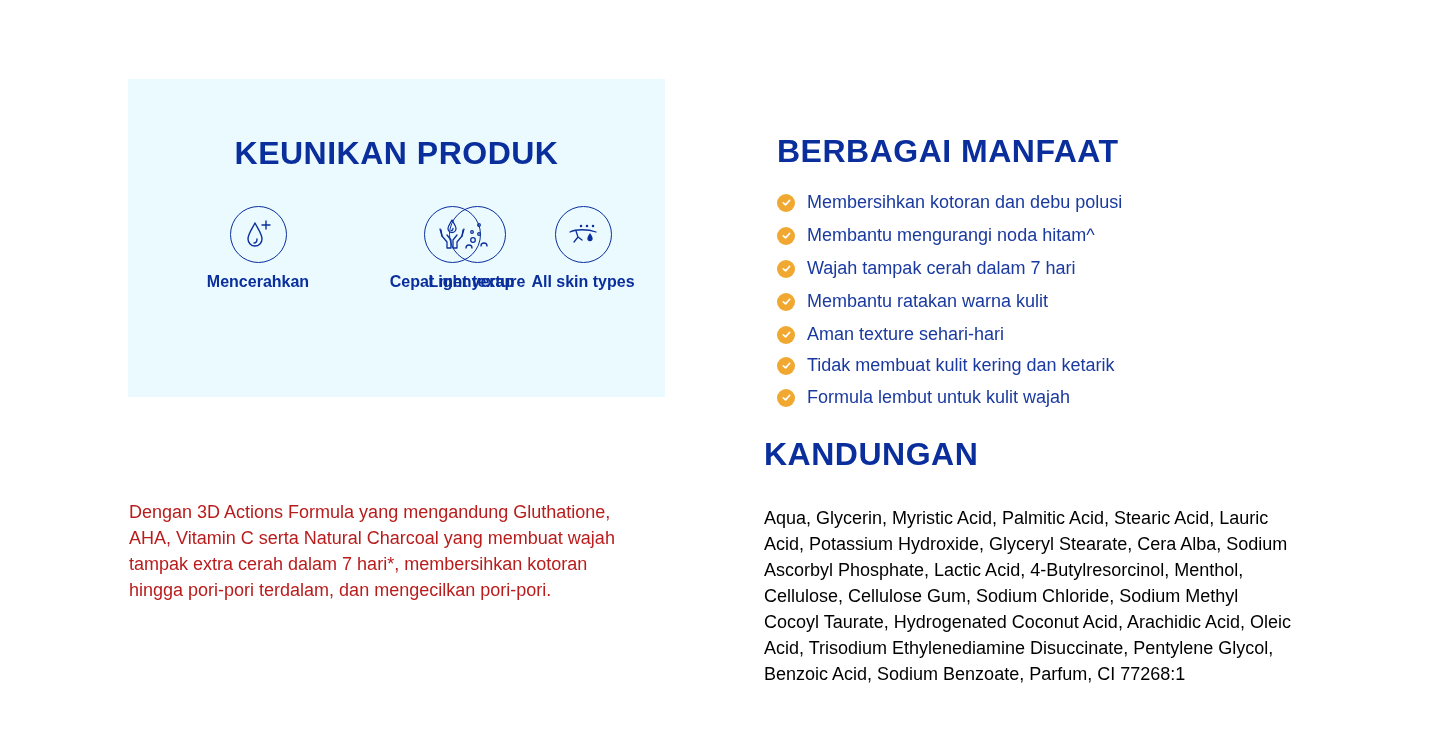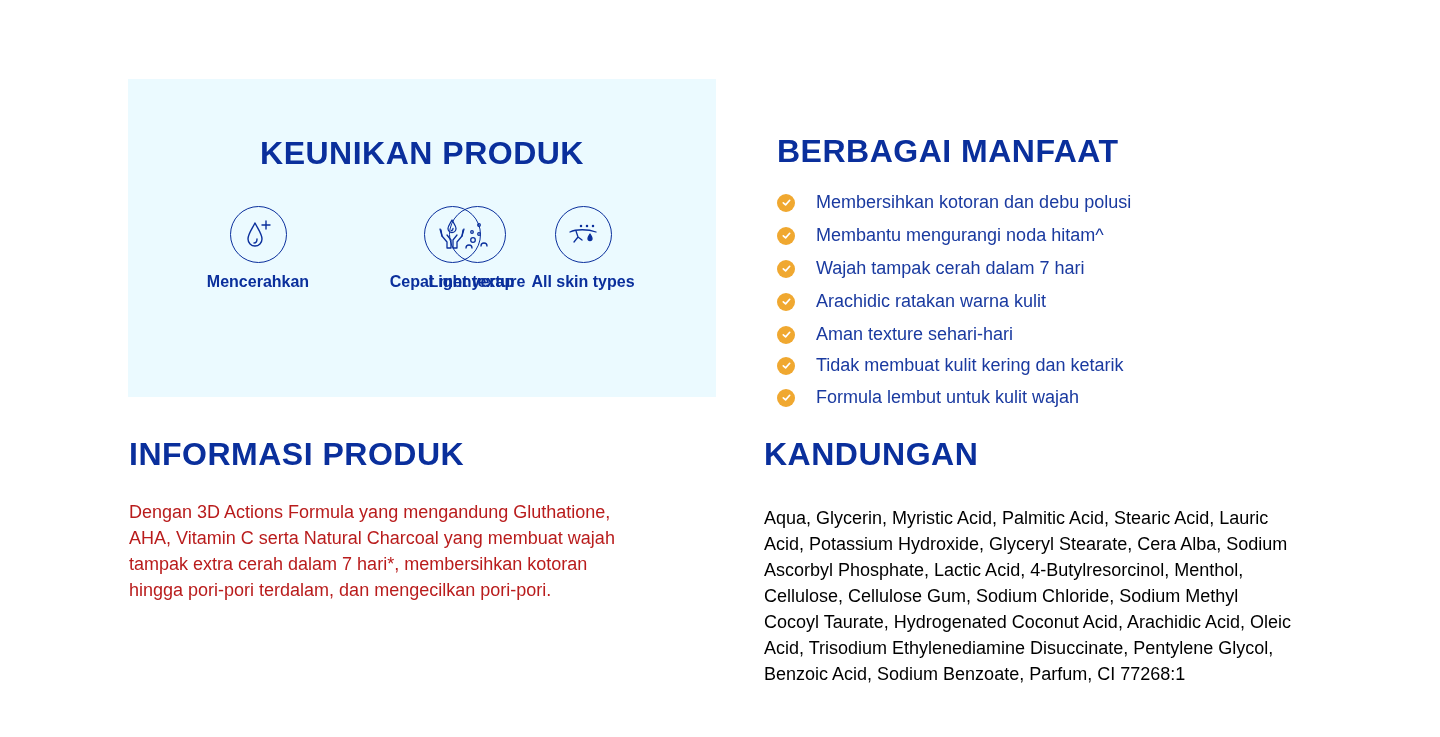--- a/index.html
+++ b/index.html
@@ -10,21 +10,21 @@
       overflow: hidden;
       font-family: "Liberation Sans", "DejaVu Sans", sans-serif;
       color: #1a3aa0;
     }
     .page { position: relative; width: 1440px; height: 737px; }
 
     
     .uniq-panel {
       position: absolute;
       left: 128px; top: 79px;
-      width: 588px; height: 318px;
+      width: 537px; height: 318px;
       background: #ebfaff;
     }
     .uniq-title {
       position: absolute;
       left: 0; right: 0; top: 56px;
       text-align: center;
       font-size: 32px;
       font-weight: 700;
       letter-spacing: 0.5px;
       color: #0a2f9c;
@@ -83,21 +83,21 @@
     }
     .check {
       width: 18px; height: 18px;
       border-radius: 50%;
       background: #f0a830;
       display: flex; align-items: center; justify-content: center;
       flex: 0 0 18px;
     }
     .check svg { width: 11px; height: 11px; }
     .benefit-text {
-      margin-left: 21px;
+      margin-left: 12px;
       font-size: 18px;
       color: #1a3aa0;
     }
 
     
     .info-title {
       position: absolute;
       left: 129px; top: 436px;
       font-size: 32px;
       font-weight: 700;
@@ -220,21 +220,21 @@
           </svg>
         </span>
       <span class="benefit-text">Wajah tampak cerah dalam 7 hari</span>
     </li>
     <li class="benefit-item" style="top:99px;">
       <span class="check">
           <svg viewBox="0 0 12 12" fill="none" stroke="#fff" stroke-width="1.8" stroke-linecap="round" stroke-linejoin="round">
             <path d="M2.5 6.3 L5 8.6 L9.5 3.6"></path>
           </svg>
         </span>
-      <span class="benefit-text">Arachidic ratakan warna kulit</span>
+      <span class="benefit-text">Membantu ratakan warna kulit</span>
     </li>
     <li class="benefit-item" style="top:132px;">
       <span class="check">
           <svg viewBox="0 0 12 12" fill="none" stroke="#fff" stroke-width="1.8" stroke-linecap="round" stroke-linejoin="round">
             <path d="M2.5 6.3 L5 8.6 L9.5 3.6"></path>
           </svg>
         </span>
       <span class="benefit-text">Aman texture sehari-hari</span>
     </li>
     <li class="benefit-item" style="top:163px;">
@@ -248,19 +248,18 @@
     <li class="benefit-item" style="top:195px;">
       <span class="check">
           <svg viewBox="0 0 12 12" fill="none" stroke="#fff" stroke-width="1.8" stroke-linecap="round" stroke-linejoin="round">
             <path d="M2.5 6.3 L5 8.6 L9.5 3.6"></path>
           </svg>
         </span>
       <span class="benefit-text">Formula lembut untuk kulit wajah</span>
     </li>
   </ul>
 
-  <h2 class="info-title">INFORMASI PRODUK</h2>
   <p class="info-text">Dengan 3D Actions Formula yang mengandung Gluthatione, AHA, Vitamin C serta Natural Charcoal yang membuat wajah tampak extra cerah dalam 7 hari*, membersihkan kotoran hingga pori-pori terdalam, dan mengecilkan pori-pori.</p>
 
   <h2 class="ingr-title">KANDUNGAN</h2>
   <p class="ingr-text">Aqua, Glycerin, Myristic Acid, Palmitic Acid, Stearic Acid, Lauric Acid, Potassium Hydroxide, Glyceryl Stearate, Cera Alba, Sodium Ascorbyl Phosphate, Lactic Acid, 4-Butylresorcinol, Menthol, Cellulose, Cellulose Gum, Sodium Chloride, Sodium Methyl Cocoyl Taurate, Hydrogenated Coconut Acid, Arachidic Acid, Oleic Acid, Trisodium Ethylenediamine Disuccinate, Pentylene Glycol, Benzoic Acid, Sodium Benzoate, Parfum, CI 77268:1</p>
 
 </div>
 
 </body></html>

